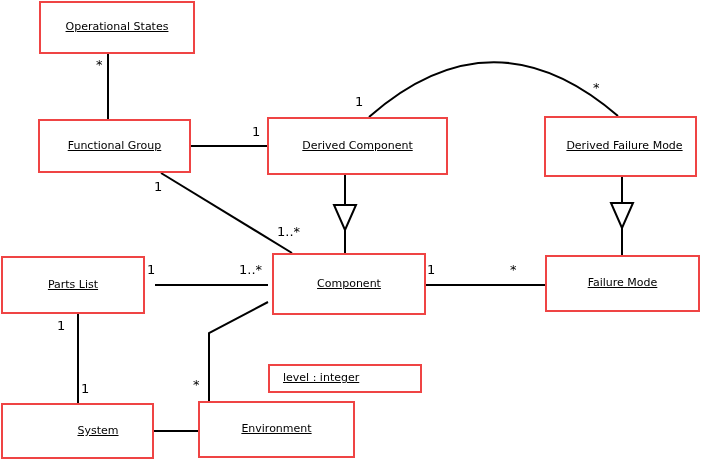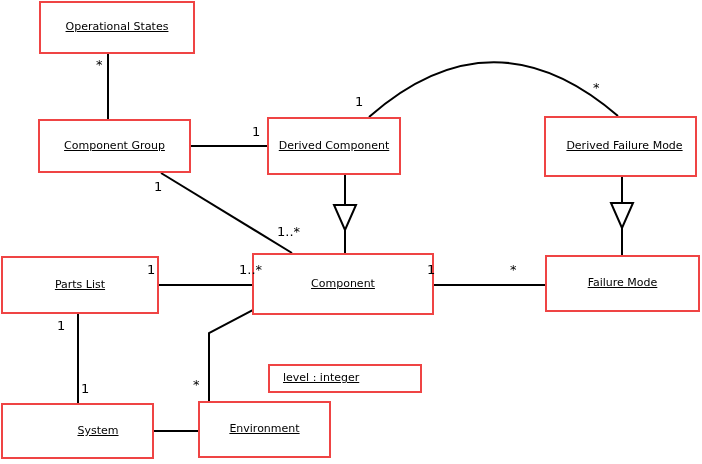--- a/index.html
+++ b/index.html
@@ -80,51 +80,51 @@
       <polygon points="611,203 633,203 622,228" fill="#ffffff"></polygon>
       <line x1="622" y1="228" x2="622" y2="255"></line>
     </g>
   </svg>
 
   <div class="node" style="left:39px; top:1px; width:156px; height:53px;">
     <span>Operational States</span>
   </div>
 
   <div class="node" style="left:38px; top:119px; width:153px; height:54px;">
-    <span>Component Group</span>
+    <span>Functional Group</span>
   </div>
 
-  <div class="node" style="left:267px; top:117px; width:134px; height:58px;">
+  <div class="node" style="left:267px; top:117px; width:181px; height:58px;">
     <span>Derived Component</span>
   </div>
 
   <div class="node" style="left:544px; top:116px; width:153px; height:61px;padding-left:8px;">
     <span>Derived Failure Mode</span>
   </div>
 
-  <div class="node" style="left:1px; top:256px; width:158px; height:58px;">
+  <div class="node" style="left:1px; top:256px; width:144px; height:58px;">
     <span>Parts List</span>
   </div>
 
-  <div class="node" style="left:252px; top:253px; width:182px; height:62px;">
+  <div class="node" style="left:272px; top:253px; width:154px; height:62px;">
     <span>Component</span>
   </div>
   <div class="node attr-compartment" style="left:268px; top:316px; width:154px; height:29px;margin-top:48px;">
     <span>level : integer</span>
   </div>
 
   <div class="node" style="left:545px; top:255px; width:155px; height:57px;align-items:center;">
     <span>Failure Mode</span>
   </div>
 
   <div class="node" style="left:1px; top:403px; width:153px; height:56px;padding-left:41px;">
     <span>System</span>
   </div>
 
-  <div class="node" style="left:198px; top:401px; width:133px; height:57px;">
+  <div class="node" style="left:198px; top:401px; width:157px; height:57px;">
     <span>Environment</span>
   </div>
 
   <span class="mult" style="left:96px; top:58px;">*</span>
 
   <span class="mult" style="left:252px; top:125px;">1</span>
 
   <span class="mult" style="left:154px; top:180px;">1</span>
   <span class="mult" style="left:277px; top:225px;">1..*</span>
 

